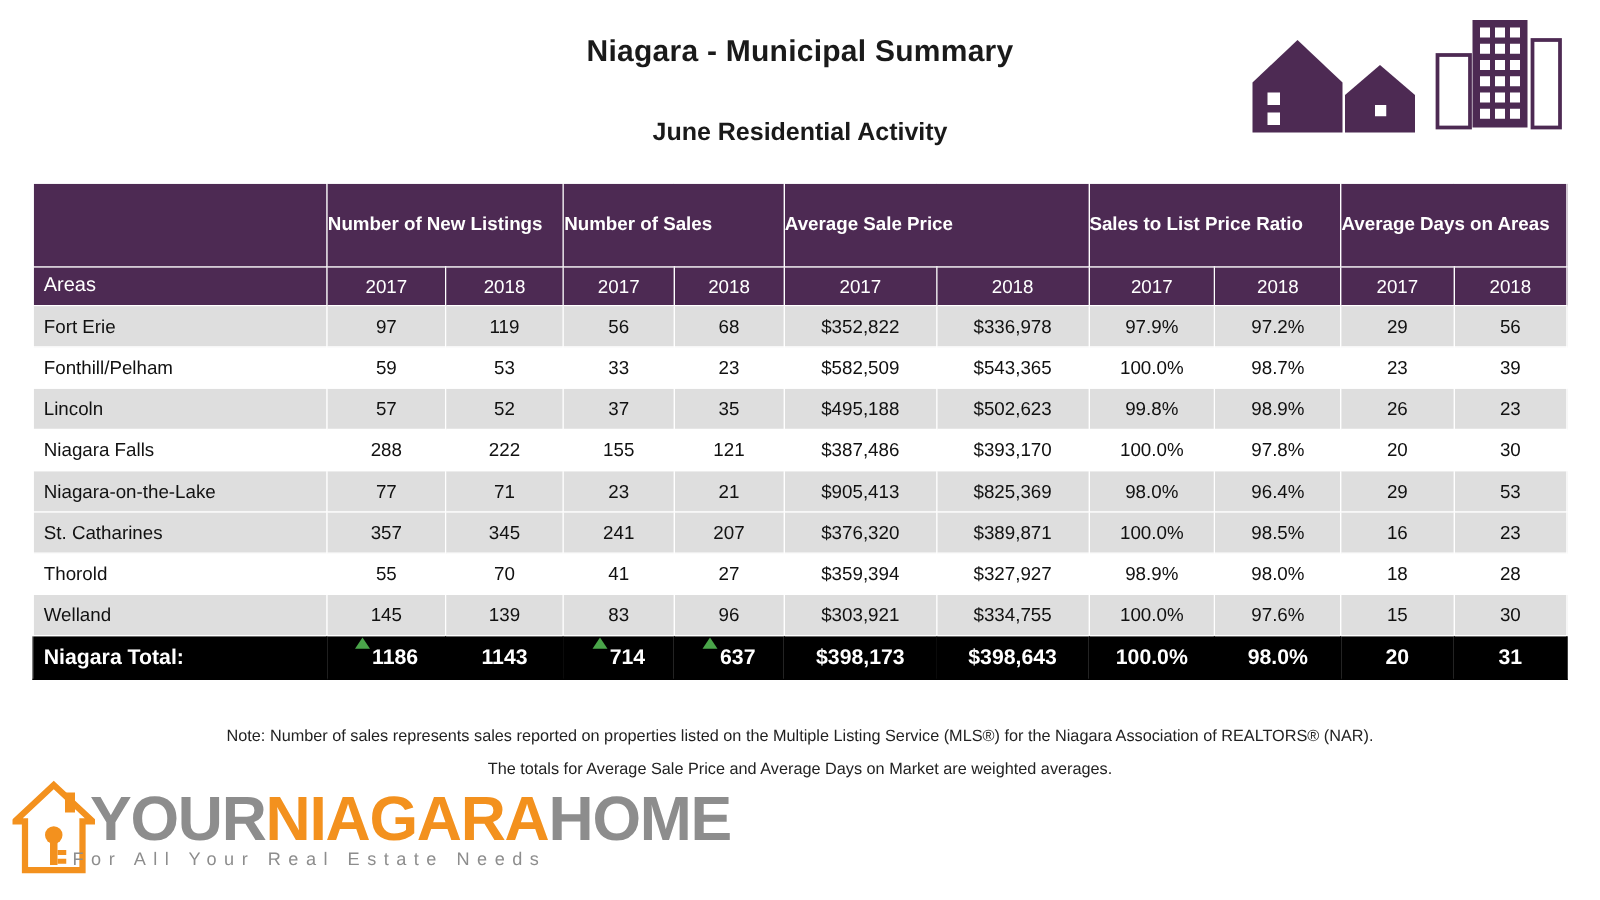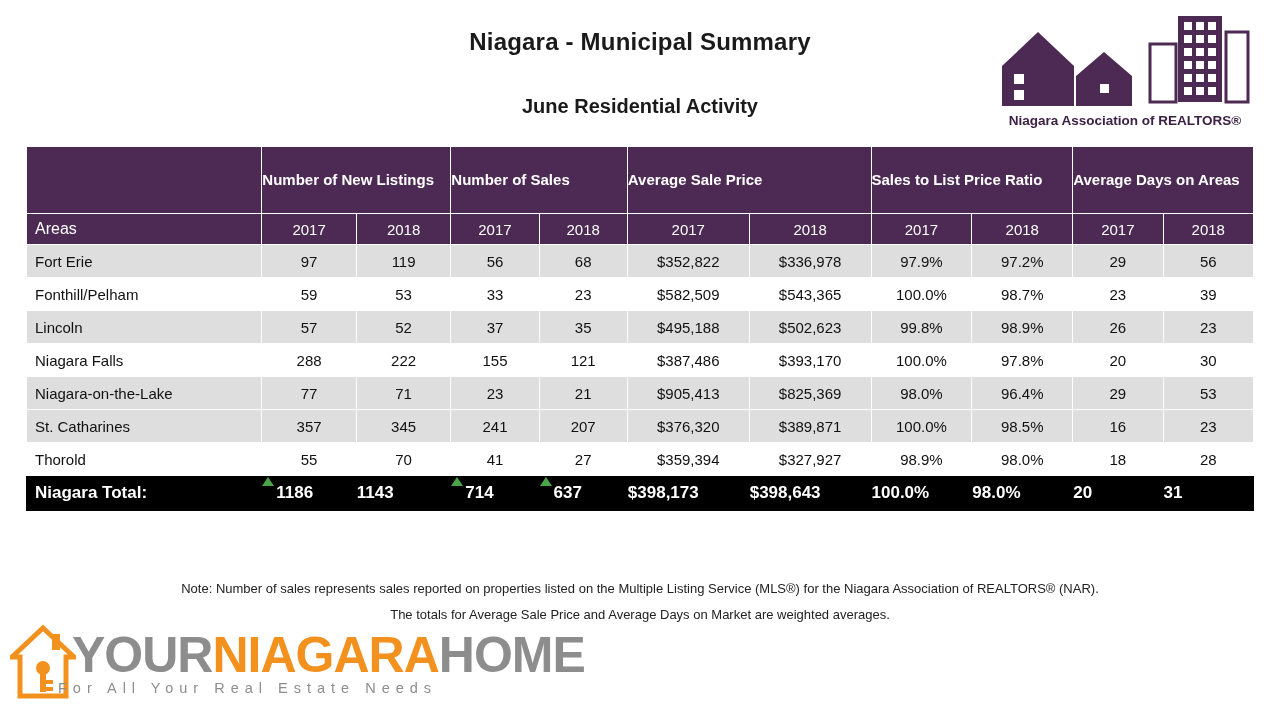--- a/index.html
+++ b/index.html
@@ -123,21 +123,21 @@
   }
   tbody tr.odd td { background: #dedede; }
   tbody tr.even td { background: #ffffff; }
   
   tr.total td {
     background: #000000;
     color: #ffffff;
     font-weight: bold;
     font-size: 17px;
     height: 34px;
-    text-align: left;
+    text-align: center;
     border: 1px solid #000000;
   }
   tr.total td.area {
     text-align: left;
     padding-left: 8px;
   }
   .tri {
     display: inline-block;
     width: 0; height: 0;
     border-left: 6px solid transparent;
@@ -234,21 +234,20 @@
 
       <rect x="150" y="34" width="26" height="58" fill="none" stroke="#4d2a53" stroke-width="3"></rect>
 
       <polygon points="2,56 38,22 74,56 74,96 2,96" fill="#4d2a53"></polygon>
       <rect x="14" y="64" width="10" height="10" fill="#ffffff"></rect>
       <rect x="14" y="80" width="10" height="10" fill="#ffffff"></rect>
 
       <polygon points="76,66 104,42 132,66 132,96 76,96" fill="#4d2a53"></polygon>
       <rect x="100" y="74" width="9" height="9" fill="#ffffff"></rect>
     </svg>
-    <div class="nar-logo-text">Niagara Association of REALTORS®</div>
   </div>
 
   <div class="table-wrap">
     <table class="summary">
       <colgroup>
         <col style="width:224px">
         <col style="width:90px">
           <col style="width:90px">
         <col style="width:84px">
           <col style="width:84px">
@@ -367,20 +366,33 @@
           <td>70</td>
           <td>41</td>
           <td>27</td>
           <td>$359,394</td>
           <td>$327,927</td>
           <td>98.9%</td>
           <td>98.0%</td>
           <td>18</td>
           <td>28</td>
         </tr>
+        <tr class="odd">
+          <td class="area">Welland</td>
+          <td>145</td>
+          <td>139</td>
+          <td>83</td>
+          <td>96</td>
+          <td>$303,921</td>
+          <td>$334,755</td>
+          <td>100.0%</td>
+          <td>97.6%</td>
+          <td>15</td>
+          <td>30</td>
+        </tr>
         <tr class="total">
           <td class="area">Niagara Total:</td>
           <td><span class="tri"></span><span>1186</span></td>
           <td>1143</td>
           <td><span class="tri"></span><span>714</span></td>
           <td><span class="tri"></span><span>637</span></td>
           <td>$398,173</td>
           <td>$398,643</td>
           <td>100.0%</td>
           <td>98.0%</td>

